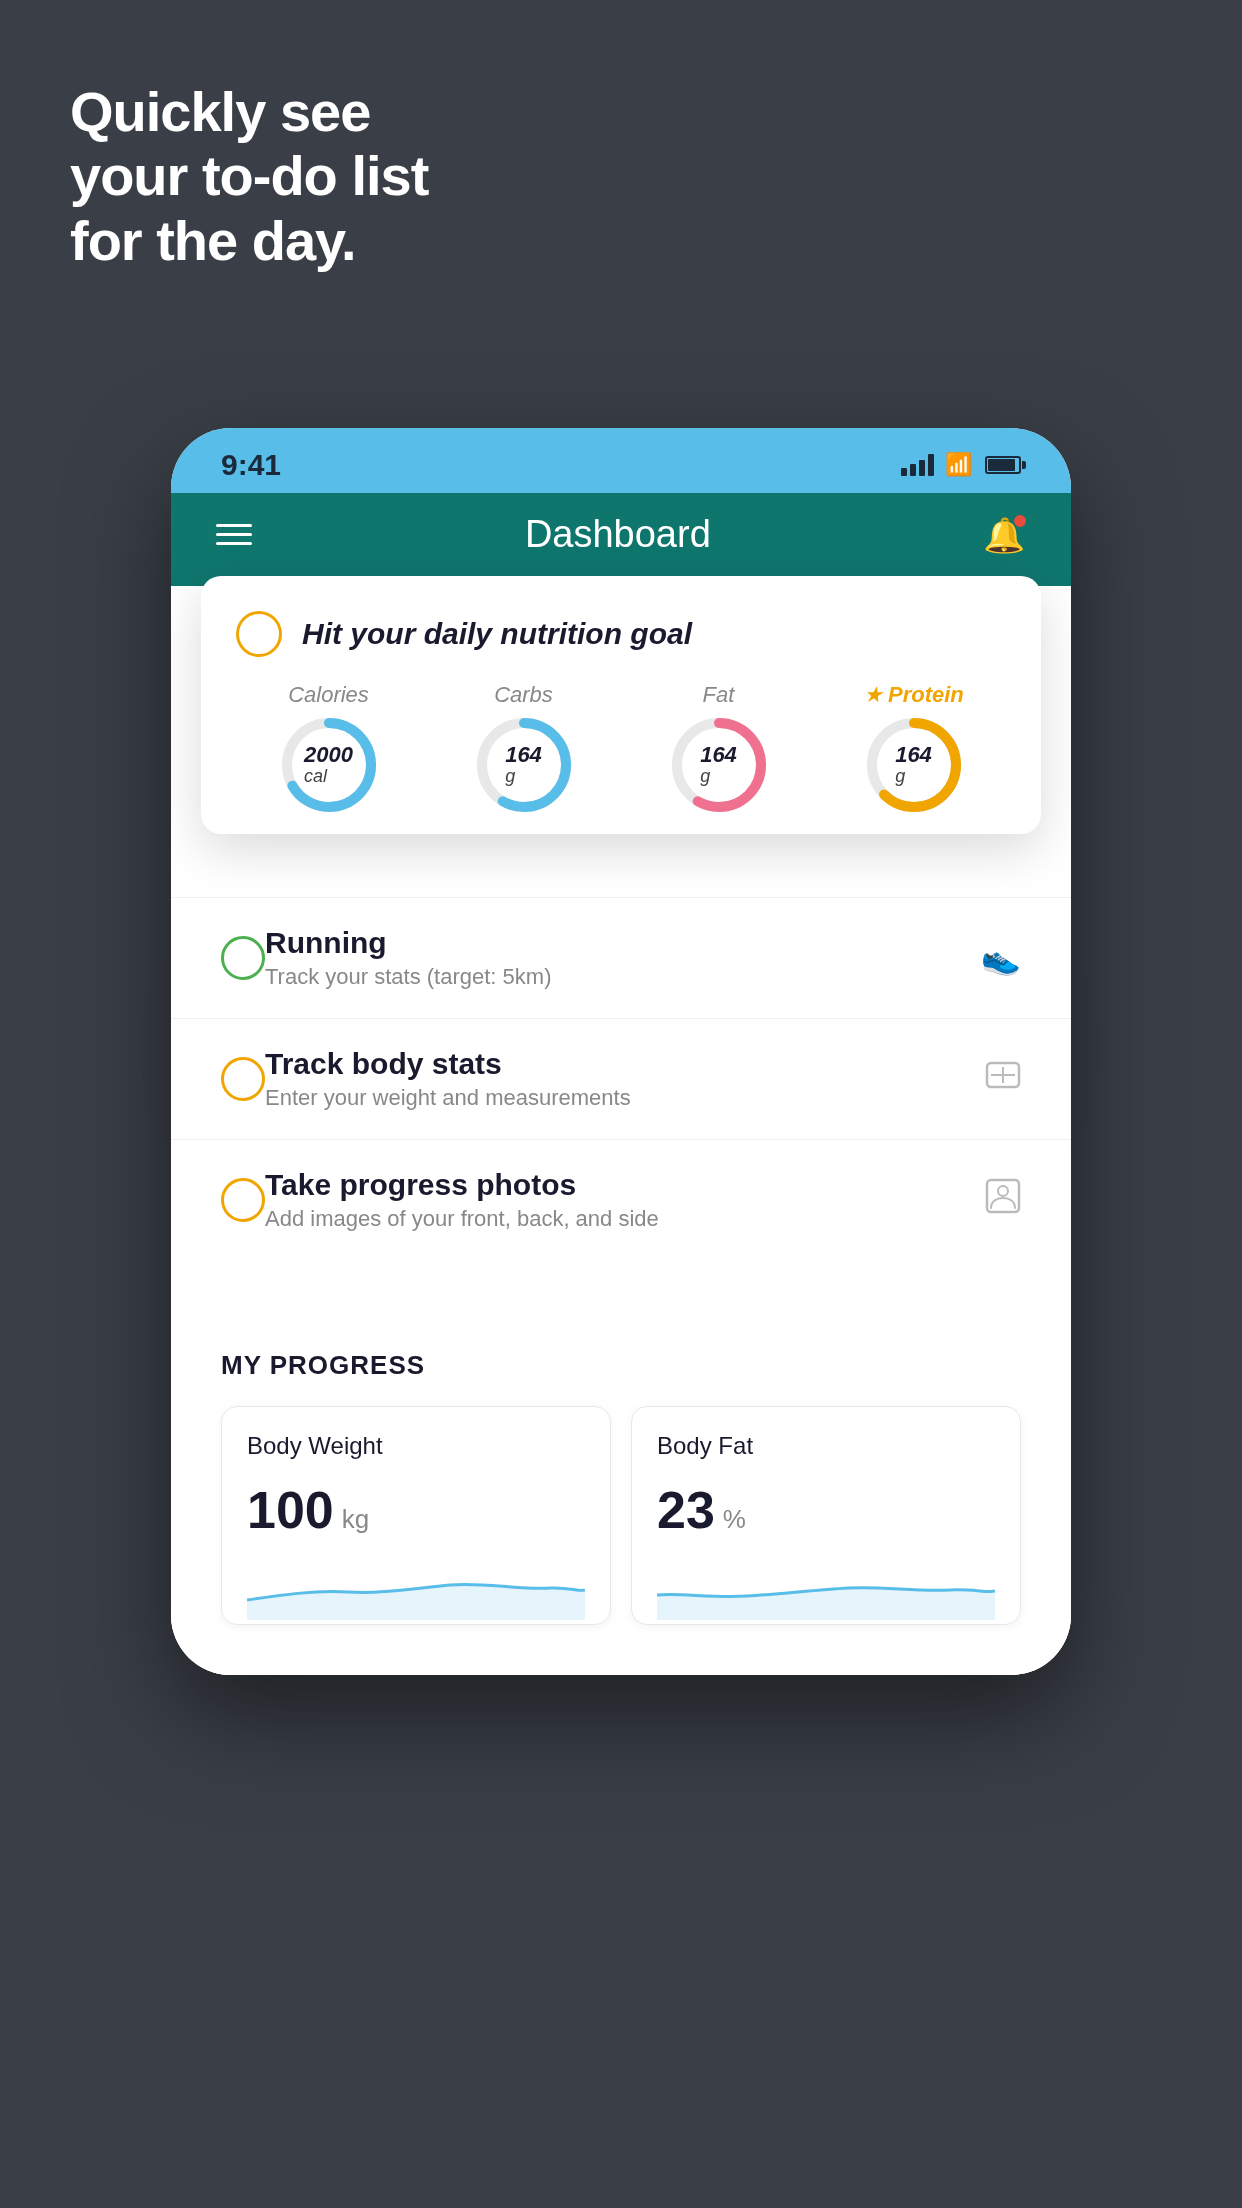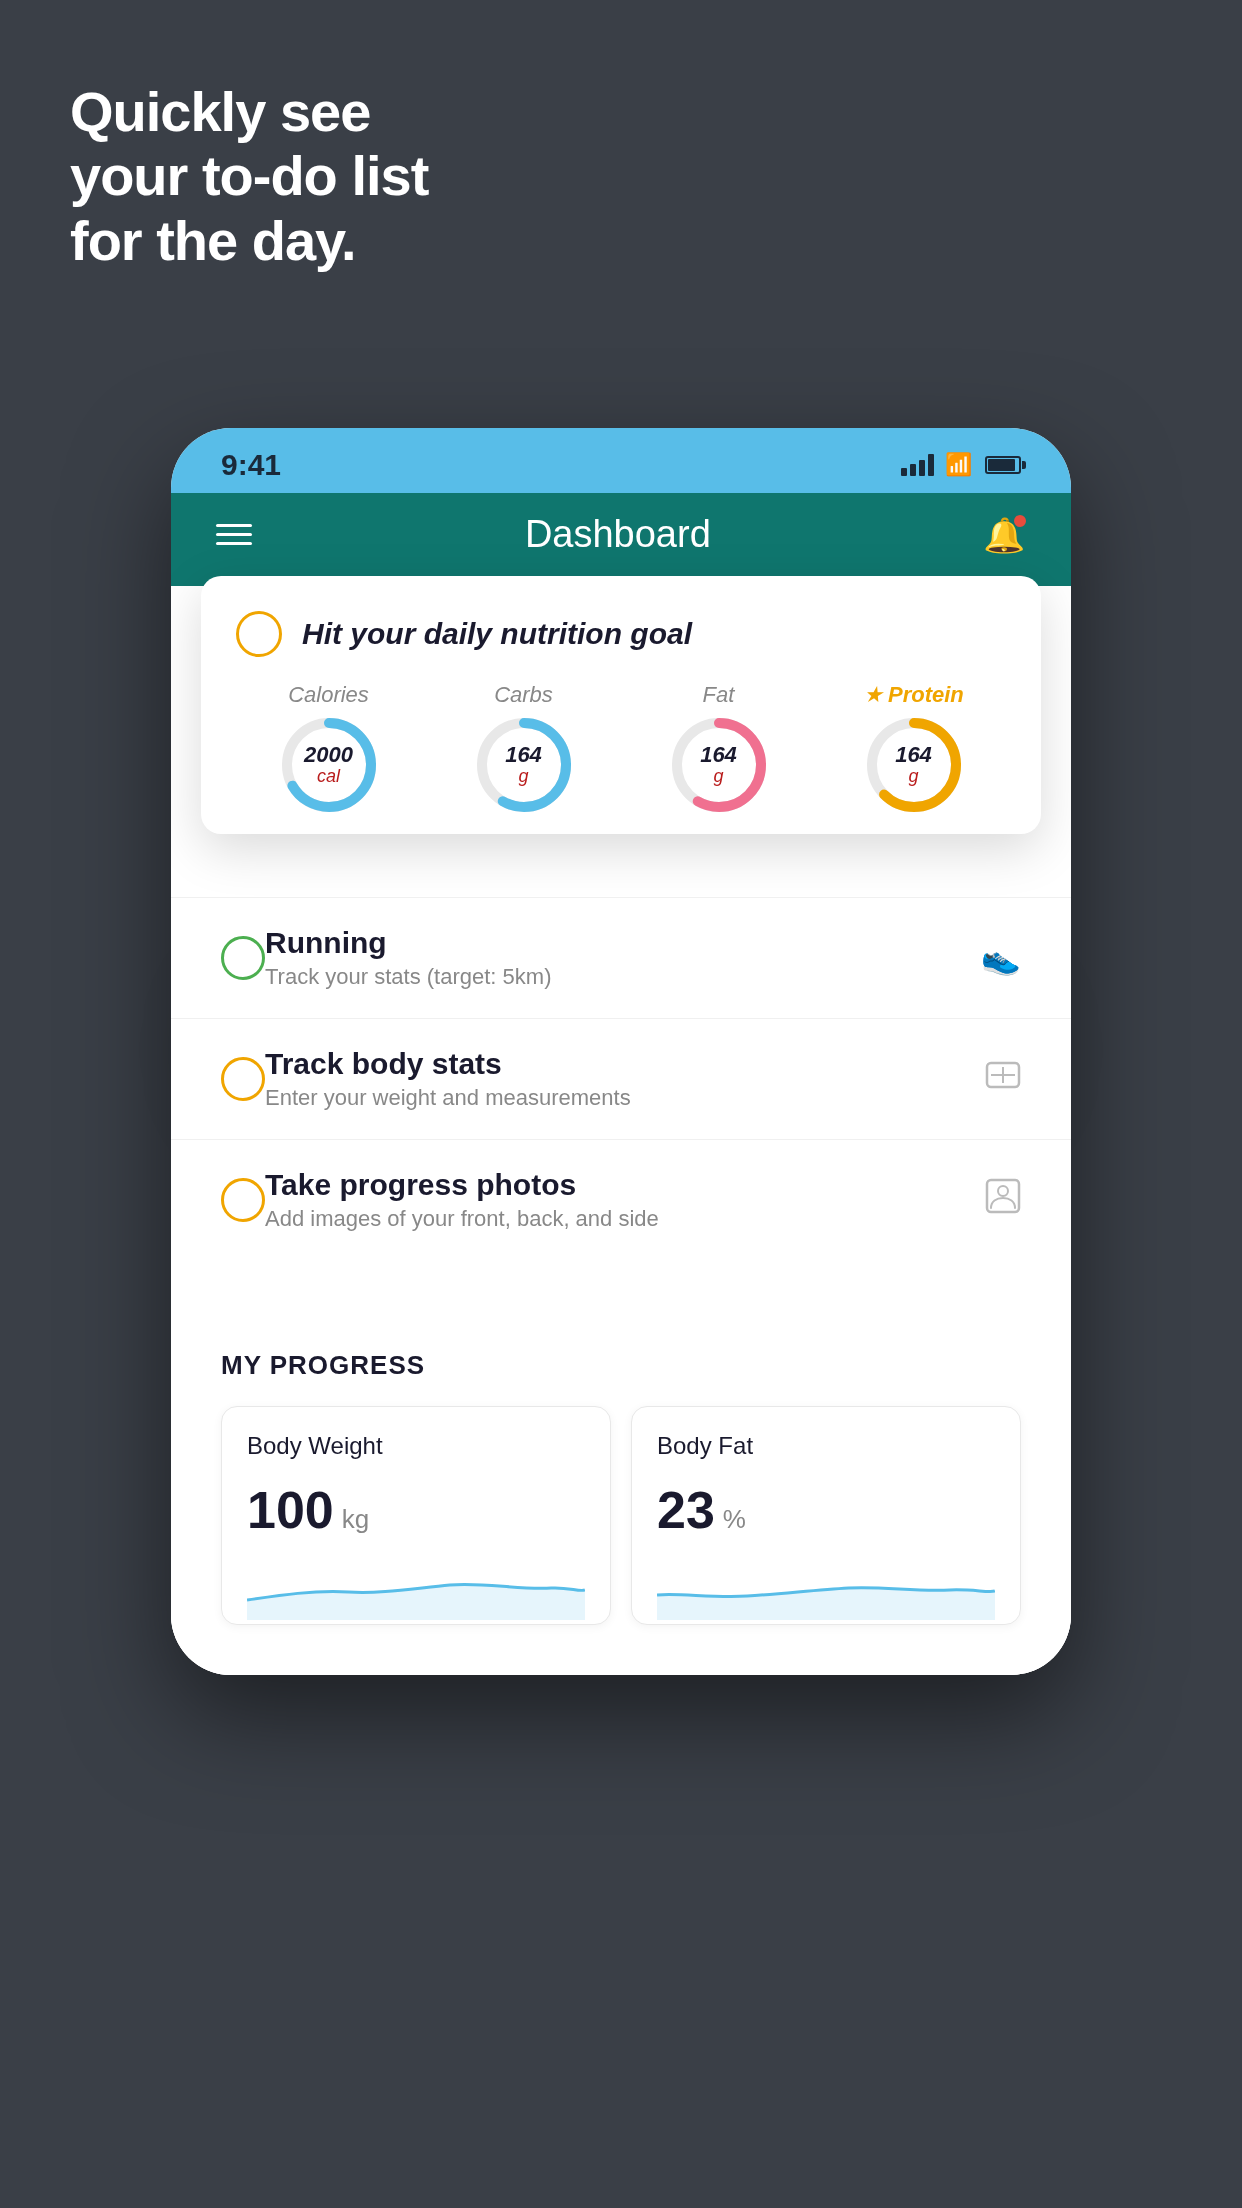--- a/index.html
+++ b/index.html
@@ -290,33 +290,33 @@
       stroke-linecap: round;
       stroke-dasharray: 220;
       stroke-dashoffset: 55;
     }
 
     .donut-center {
       position: absolute;
       top: 50%;
       left: 50%;
       transform: translate(-50%, -50%);
-      text-align: center;
+      text-align: left;
       line-height: 1.1;
     }
 
     .donut-value {
       font-size: 22px;
       font-weight: 700;
       color: #1a1a2e;
     }
 
     .donut-unit {
       font-size: 18px;
-      color: #b91c1c;
+      color: #404040;
     }
 
     .todo-item {
       display: flex;
       align-items: center;
       padding: 28px 50px;
       border-top: 1px solid #f0f0f0;
       position: relative;
     }
 

